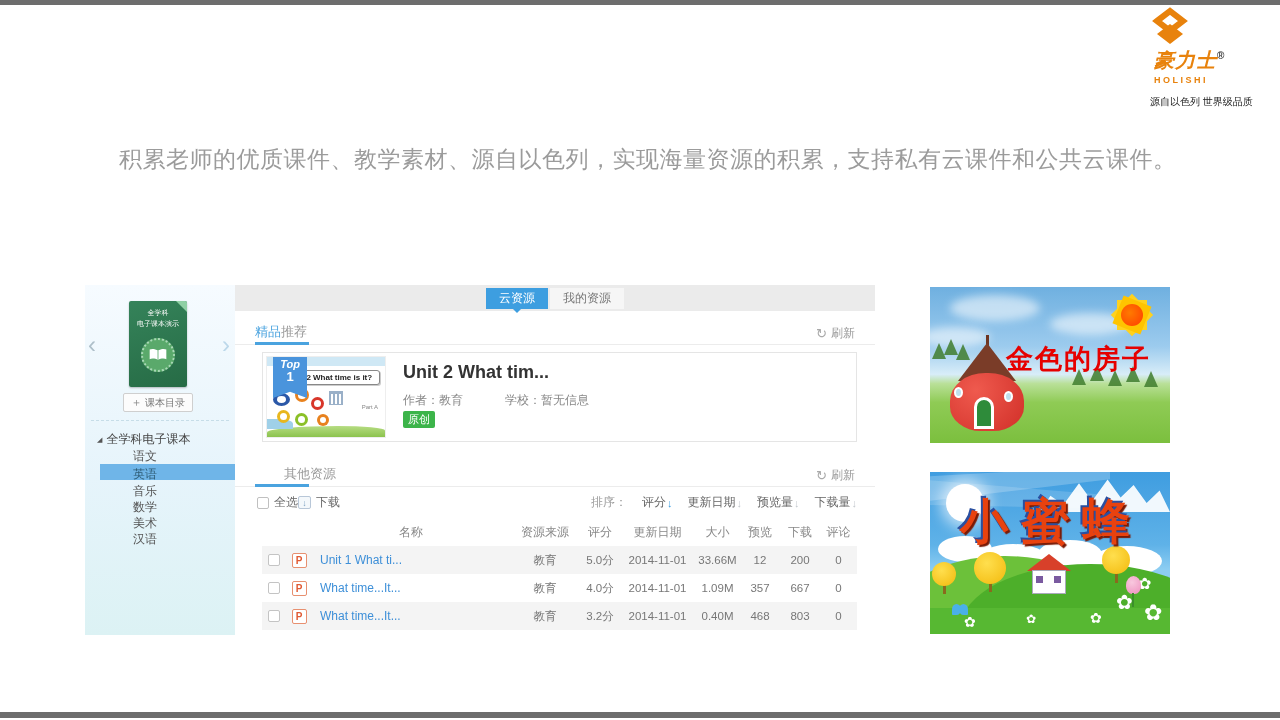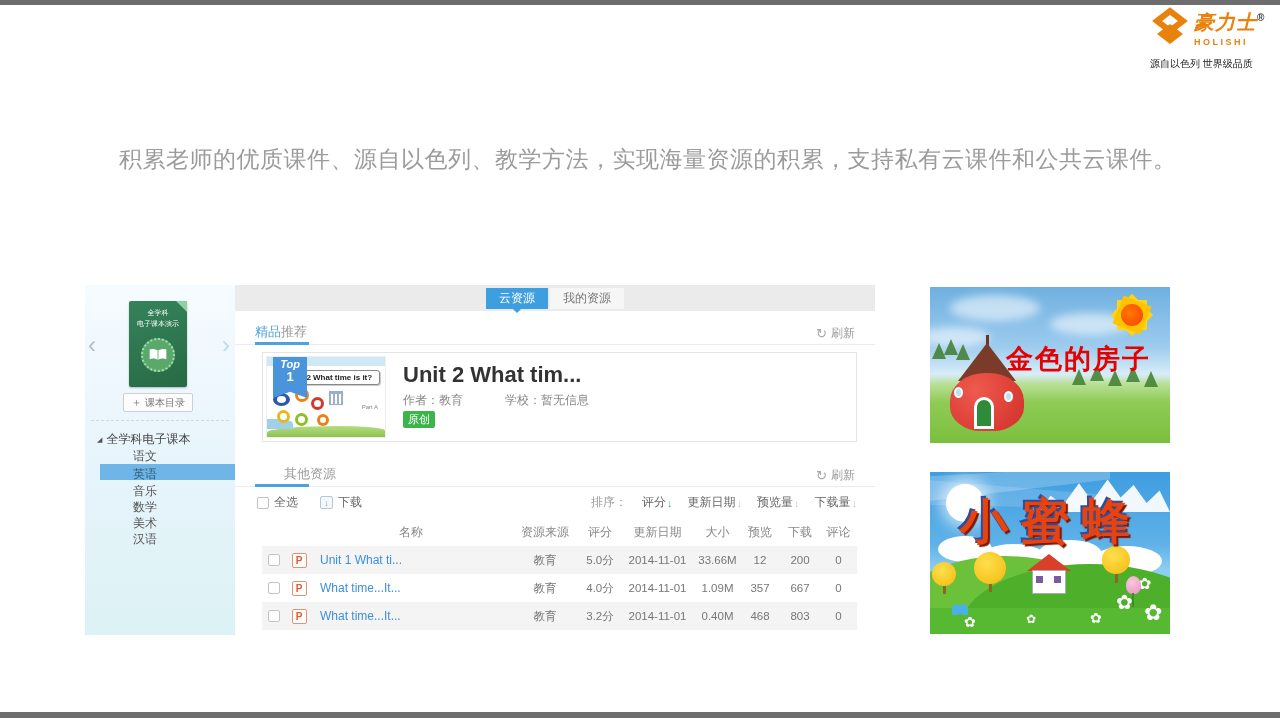--- a/index.html
+++ b/index.html
@@ -6,21 +6,21 @@
   html,body { width:1280px; height:720px; background:#fff; font-family:"Liberation Sans","DejaVu Sans",sans-serif; }
   .slide { position:relative; width:1280px; height:720px; background:#fff; overflow:hidden; }
 
   .frame-top { position:absolute; left:0; top:0; width:1280px; height:5px; background:#6d6d6d; }
   .frame-bottom { position:absolute; left:0; top:712px; width:1280px; height:6px; background:#6d6d6d; }
 
   .page-title { position:absolute; left:64px; top:50px; font-size:21px; color:#BE7945; }
 
   
   .logo { position:absolute; left:1150px; top:7px; width:124px; }
-  .logo-row { display:flex; align-items:flex-end; }
+  .logo-row { display:flex; align-items:flex-start;flex-direction:column; }
   .logo-mark { width:40px; height:40px; flex:0 0 40px; }
   .logo-txt { margin-left:4px; }
   .logo-cn { font-size:20px; font-weight:bold; color:#E8820C; font-style:italic; letter-spacing:1px; }
   .logo-reg { font-size:10px; color:#333; vertical-align:super; font-style:normal; }
   .logo-en { font-size:9px; font-weight:bold; letter-spacing:2.5px; color:#E8820C; margin-top:1px; }
   .logo-tagline { font-size:10px; color:#222; margin-top:10px; white-space:nowrap; }
 
   .subtitle { position:absolute; left:119px; top:144px; font-size:23px; color:#9B9B9B; letter-spacing:0.5px; white-space:nowrap; }
 
   
@@ -82,27 +82,27 @@
   .clock { position:absolute; border-radius:50%; display:flex; align-items:center; justify-content:center; }
   .clock::after { content:""; width:55%; height:55%; background:#fff; border-radius:50%; }
   .bldg { position:absolute; background:#9ab0c8; }
   .bldg::after { content:""; position:absolute; left:2px; right:2px; top:3px; bottom:1px;
                  background:repeating-linear-gradient(90deg,#fff 0 2px,#9ab0c8 2px 4px); }
   .thumb-part { position:absolute; right:7px; top:47px; font-size:6px; color:#888; }
   .ribbon { position:absolute; left:6px; top:-3px; width:34px; height:44px; background:#4a94dc; color:#fff; text-align:center;
             clip-path:polygon(0 0,100% 0,100% 100%,50% 86%,0 100%); line-height:1.1; padding-top:4px; }
   .ribbon .w { font-size:11px; font-weight:bold; font-style:italic; display:block; }
   .ribbon .n { font-size:13px; font-weight:bold; display:block; }
-  .card-title { position:absolute; left:140px; top:9px; font-size:22px; font-weight:bold; color:#333; }
+  .card-title { position:absolute; left:140px; top:9px; font-size:18px; font-weight:bold; color:#333; }
   .card-meta { position:absolute; left:140px; top:39px; font-size:12px; color:#888; display:flex; gap:42px; }
   .badge { position:absolute; left:140px; top:58px; background:#3CB44A; color:#fff; font-size:11px; padding:1px 5px; border-radius:2px; }
 
   
   .toolbar { position:absolute; left:0; top:209px; width:640px; height:20px; }
-  .tb-left { position:absolute; left:22px; top:0; display:flex; align-items:flex-start; gap:22px; }
+  .tb-left { position:absolute; left:22px; top:0; display:flex; align-items:flex-start; }
   .tb-chk { width:12px; height:12px; background:#fff; border:1px solid #c0c0c0; border-radius:2px; cursor:pointer; }
   .tb-group { display:flex; align-items:center; gap:5px; color:#666; cursor:pointer; }
   .dl-ic { width:13px; height:13px; border:1px solid #b8c7d8; background:#f4f8fb; color:#7a9fc0;
            font-size:9px; display:flex; align-items:center; justify-content:center; border-radius:2px; }
   .tb-right { position:absolute; right:18px; top:0; display:flex; align-items:center; gap:15px; font-size:12px; }
   .sort-label { color:#999; }
   .sort { color:#666; cursor:pointer; display:flex; align-items:center; gap:1px; }
   .sort .arr { font-size:11px; color:#c4c9ce; }
   .sort.active .arr { color:#3D9EE0; font-weight:bold; }
 
@@ -187,21 +187,21 @@
         <path d="M7 27 L20 17 L33 27 L20 37 Z" fill="#E8820C"></path>
       </svg>
       <div class="logo-txt">
         <div class="logo-cn"><span>豪力士</span><span class="logo-reg">®</span></div>
         <div class="logo-en">HOLISHI</div>
       </div>
     </div>
     <div class="logo-tagline">源自以色列  世界级品质</div>
   </div>
 
-  <div class="subtitle">积累老师的优质课件、源自以色列、教学方法，实现海量资源的积累，支持私有云课件和公共云课件。</div>
+  <div class="subtitle">积累老师的优质课件、教学素材、源自以色列，实现海量资源的积累，支持私有云课件和公共云课件。</div>
 
   <div class="app">
 
     <div class="sb">
       <div class="sb-chev left">‹</div>
       <div class="sb-chev right">›</div>
       <div class="cover">
         <div class="cover-fold"></div>
         <div class="cover-t">
           <div>全学科</div>

